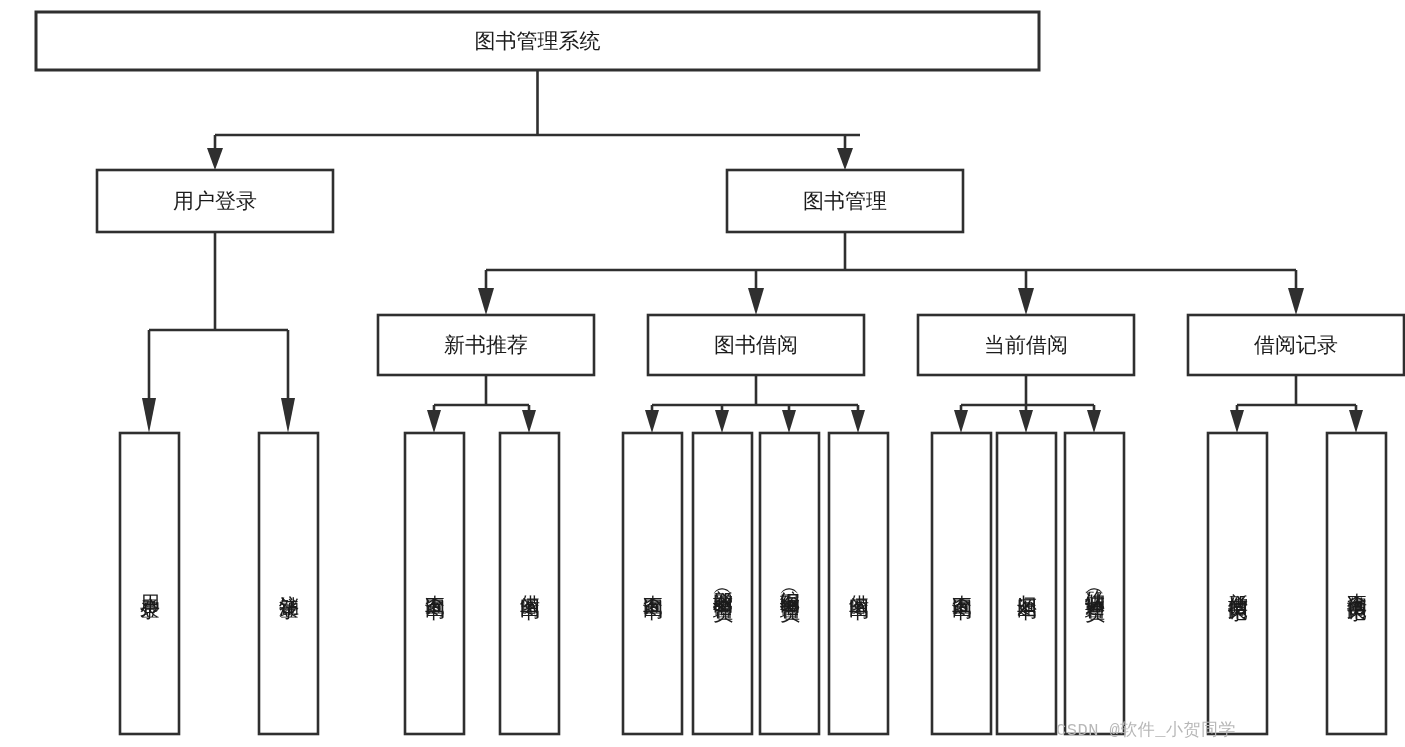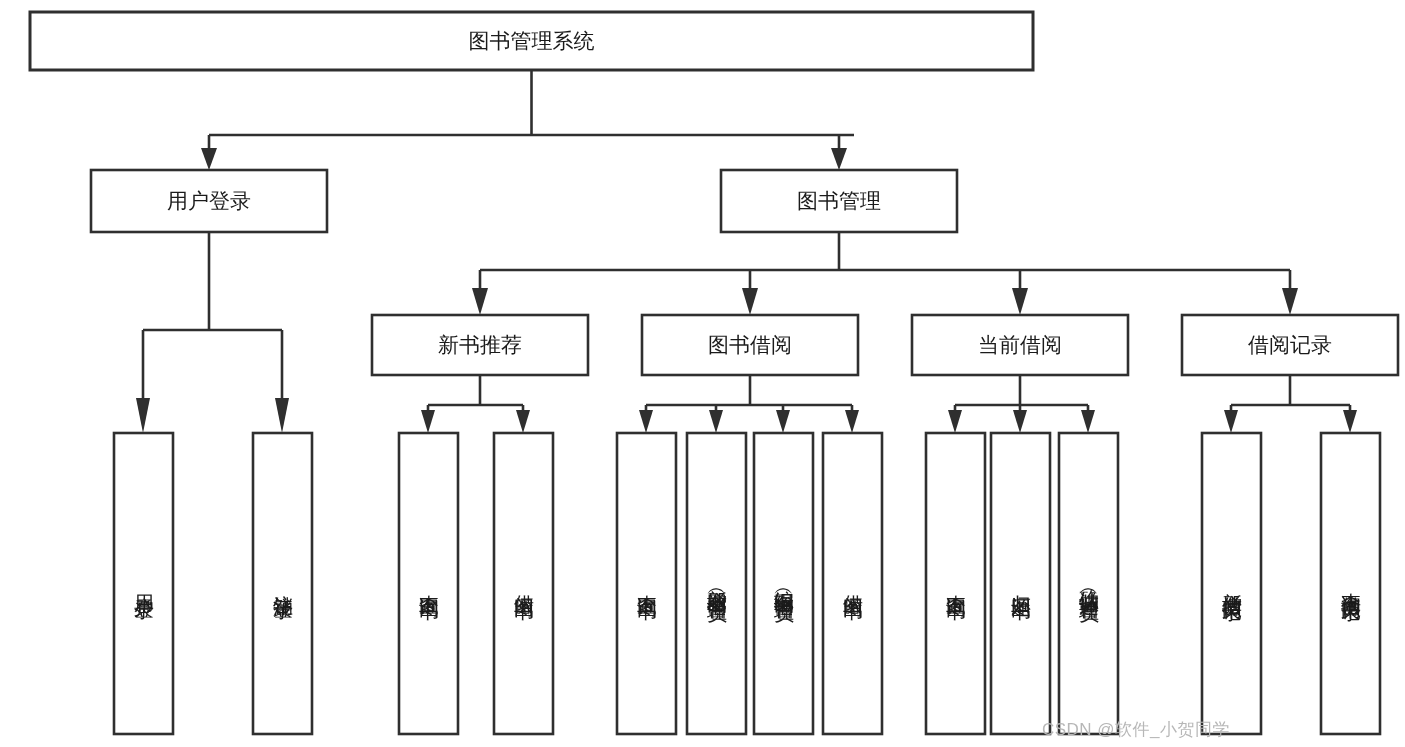--- a/index.html
+++ b/index.html
@@ -9,21 +9,21 @@
   }
   body {
     width: 1405px;
     height: 747px;
     font-family: "DejaVu Sans", "Liberation Sans", sans-serif;
     overflow: hidden;
     position: relative;
   }
   #diagram-root {
     position: absolute;
-    left: 10px;
+    left: 16px;
     top: 0;
     width: 1228px;
     height: 747px;
   }
   svg.flow {
     display: block;
     width: 1405px;
     height: 747px;
   }
   .node-box {
@@ -55,21 +55,21 @@
     font-size: 20px;
     writing-mode: vertical-rl;
     text-orientation: upright;
     letter-spacing: 2px;
     text-anchor: middle;
   }
   .watermark {
     position: absolute;
     right: 8px;
     bottom: 6px;
-    font-family: Liberation Sans, sans-serif;
+    font-family: Liberation Mono, monospace;
     font-size: 17px;
     color: #b7b7b7;
     letter-spacing: 0.5px;
     white-space: nowrap;
     pointer-events: none;
   }
 </style>
 </head>
 <body>
 

